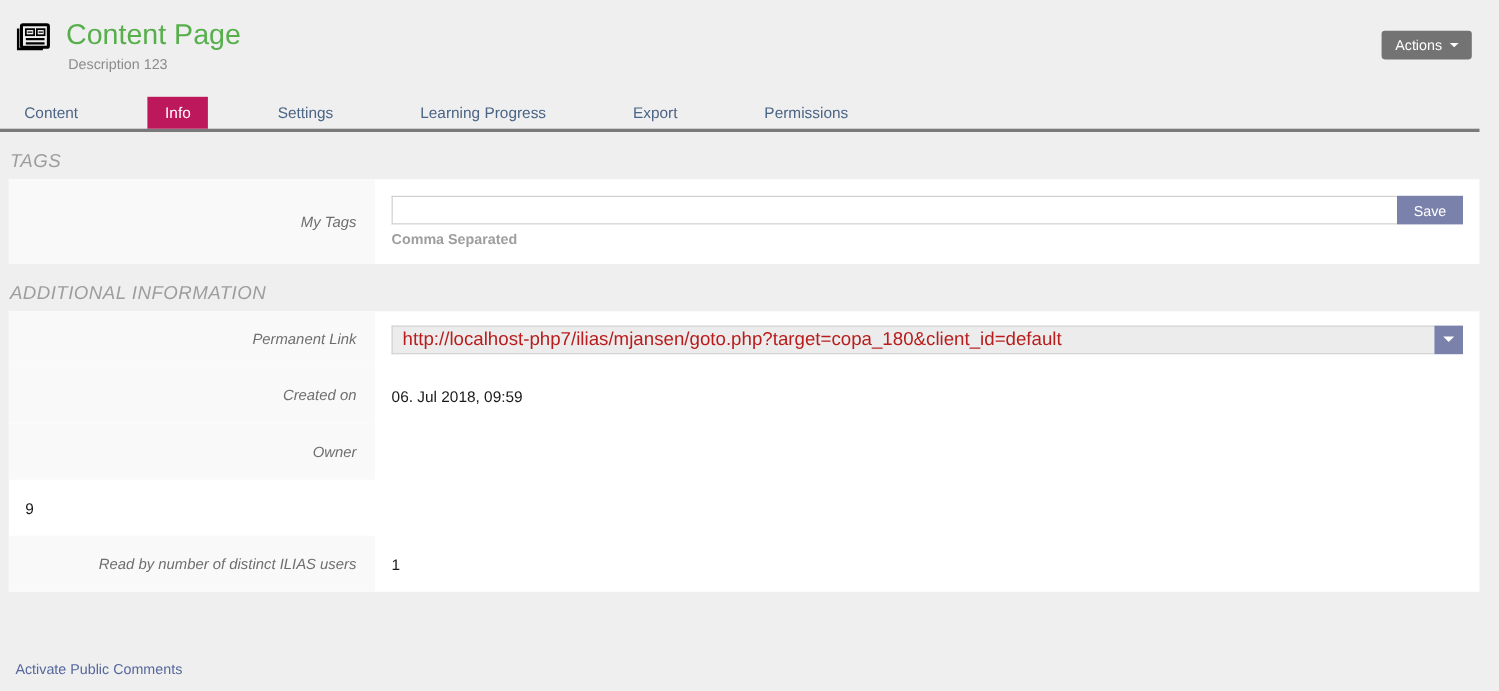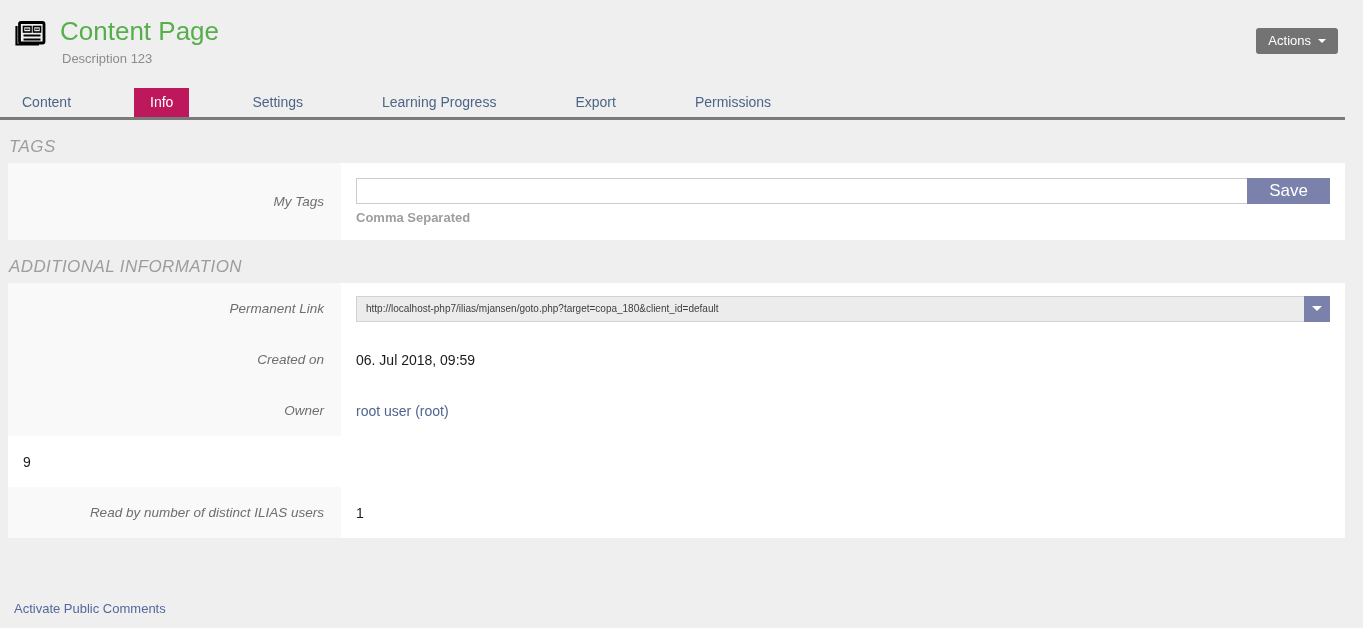--- a/index.html
+++ b/index.html
@@ -81,36 +81,36 @@
   .tags-row .col-value { flex-direction: column; align-items: stretch; justify-content: flex-start; padding-top: 15px; }
   .input-group { display: flex; }
   .tags-input {
     flex: 1; height: 26px;
     border: 1px solid #cccccc; border-right: none;
     background: #fff; padding: 0 8px;
     font-family: "Liberation Sans", sans-serif; font-size: 13.5px;
     outline: none;
   }
   .save-btn {
-    width: 83px; height: 26px;
+    width: 60px; height: 26px;
     background: #7a82ab; color: #fff; border: none;
-    font-family: "Liberation Sans", sans-serif; font-size: 17px;
+    font-family: "Liberation Sans", sans-serif; font-size: 13px;
     cursor: pointer;
   }
   .hint { font-size: 13px; color: #9e9e9e; margin-top: 6px; font-weight: bold; }
 
   
   .info-row { min-height: 51px; }
   .value-text { font-size: 14px; color: #1a1a1a; }
   .owner-link { font-size: 14px; color: #50648e; text-decoration: none; cursor: pointer; }
   .permalink-input {
     flex: 1; height: 26px;
     border: 1px solid #d2d2d2; border-right: none;
-    background: #ececec; color: #404040;
-    padding: 0 9px; font-family: "Liberation Sans", sans-serif; font-size: 10px;
+    background: #ececec; color: #b91c1c;
+    padding: 0 9px; font-family: "Liberation Sans", sans-serif; font-size: 17px;
     outline: none;
   }
   .permalink-btn {
     width: 26px; height: 26px;
     background: #7a82ab; border: none; cursor: pointer;
     display: inline-flex; align-items: center; justify-content: center;
   }
   .permalink-btn .caret { margin-left: 0; border-left-width: 5px; border-right-width: 5px; border-top-width: 5px; }
 
   
@@ -186,23 +186,20 @@
 
   <div class="form-row info-row">
     <div class="col-label">Created on</div>
     <div class="col-value">
       <span class="value-text">06. Jul 2018, 09:59</span>
     </div>
   </div>
 
   <div class="form-row info-row">
     <div class="col-label">Owner</div>
-    <div class="col-value">
-      <a class="owner-link">root user (root)</a>
-    </div>
   </div>
 
   <div class="form-row info-row">
     <div class="col-value">
       <span class="value-text">9</span>
     </div>
   </div>
 
   <div class="form-row info-row">
     <div class="col-label">Read by number of distinct ILIAS users</div>

